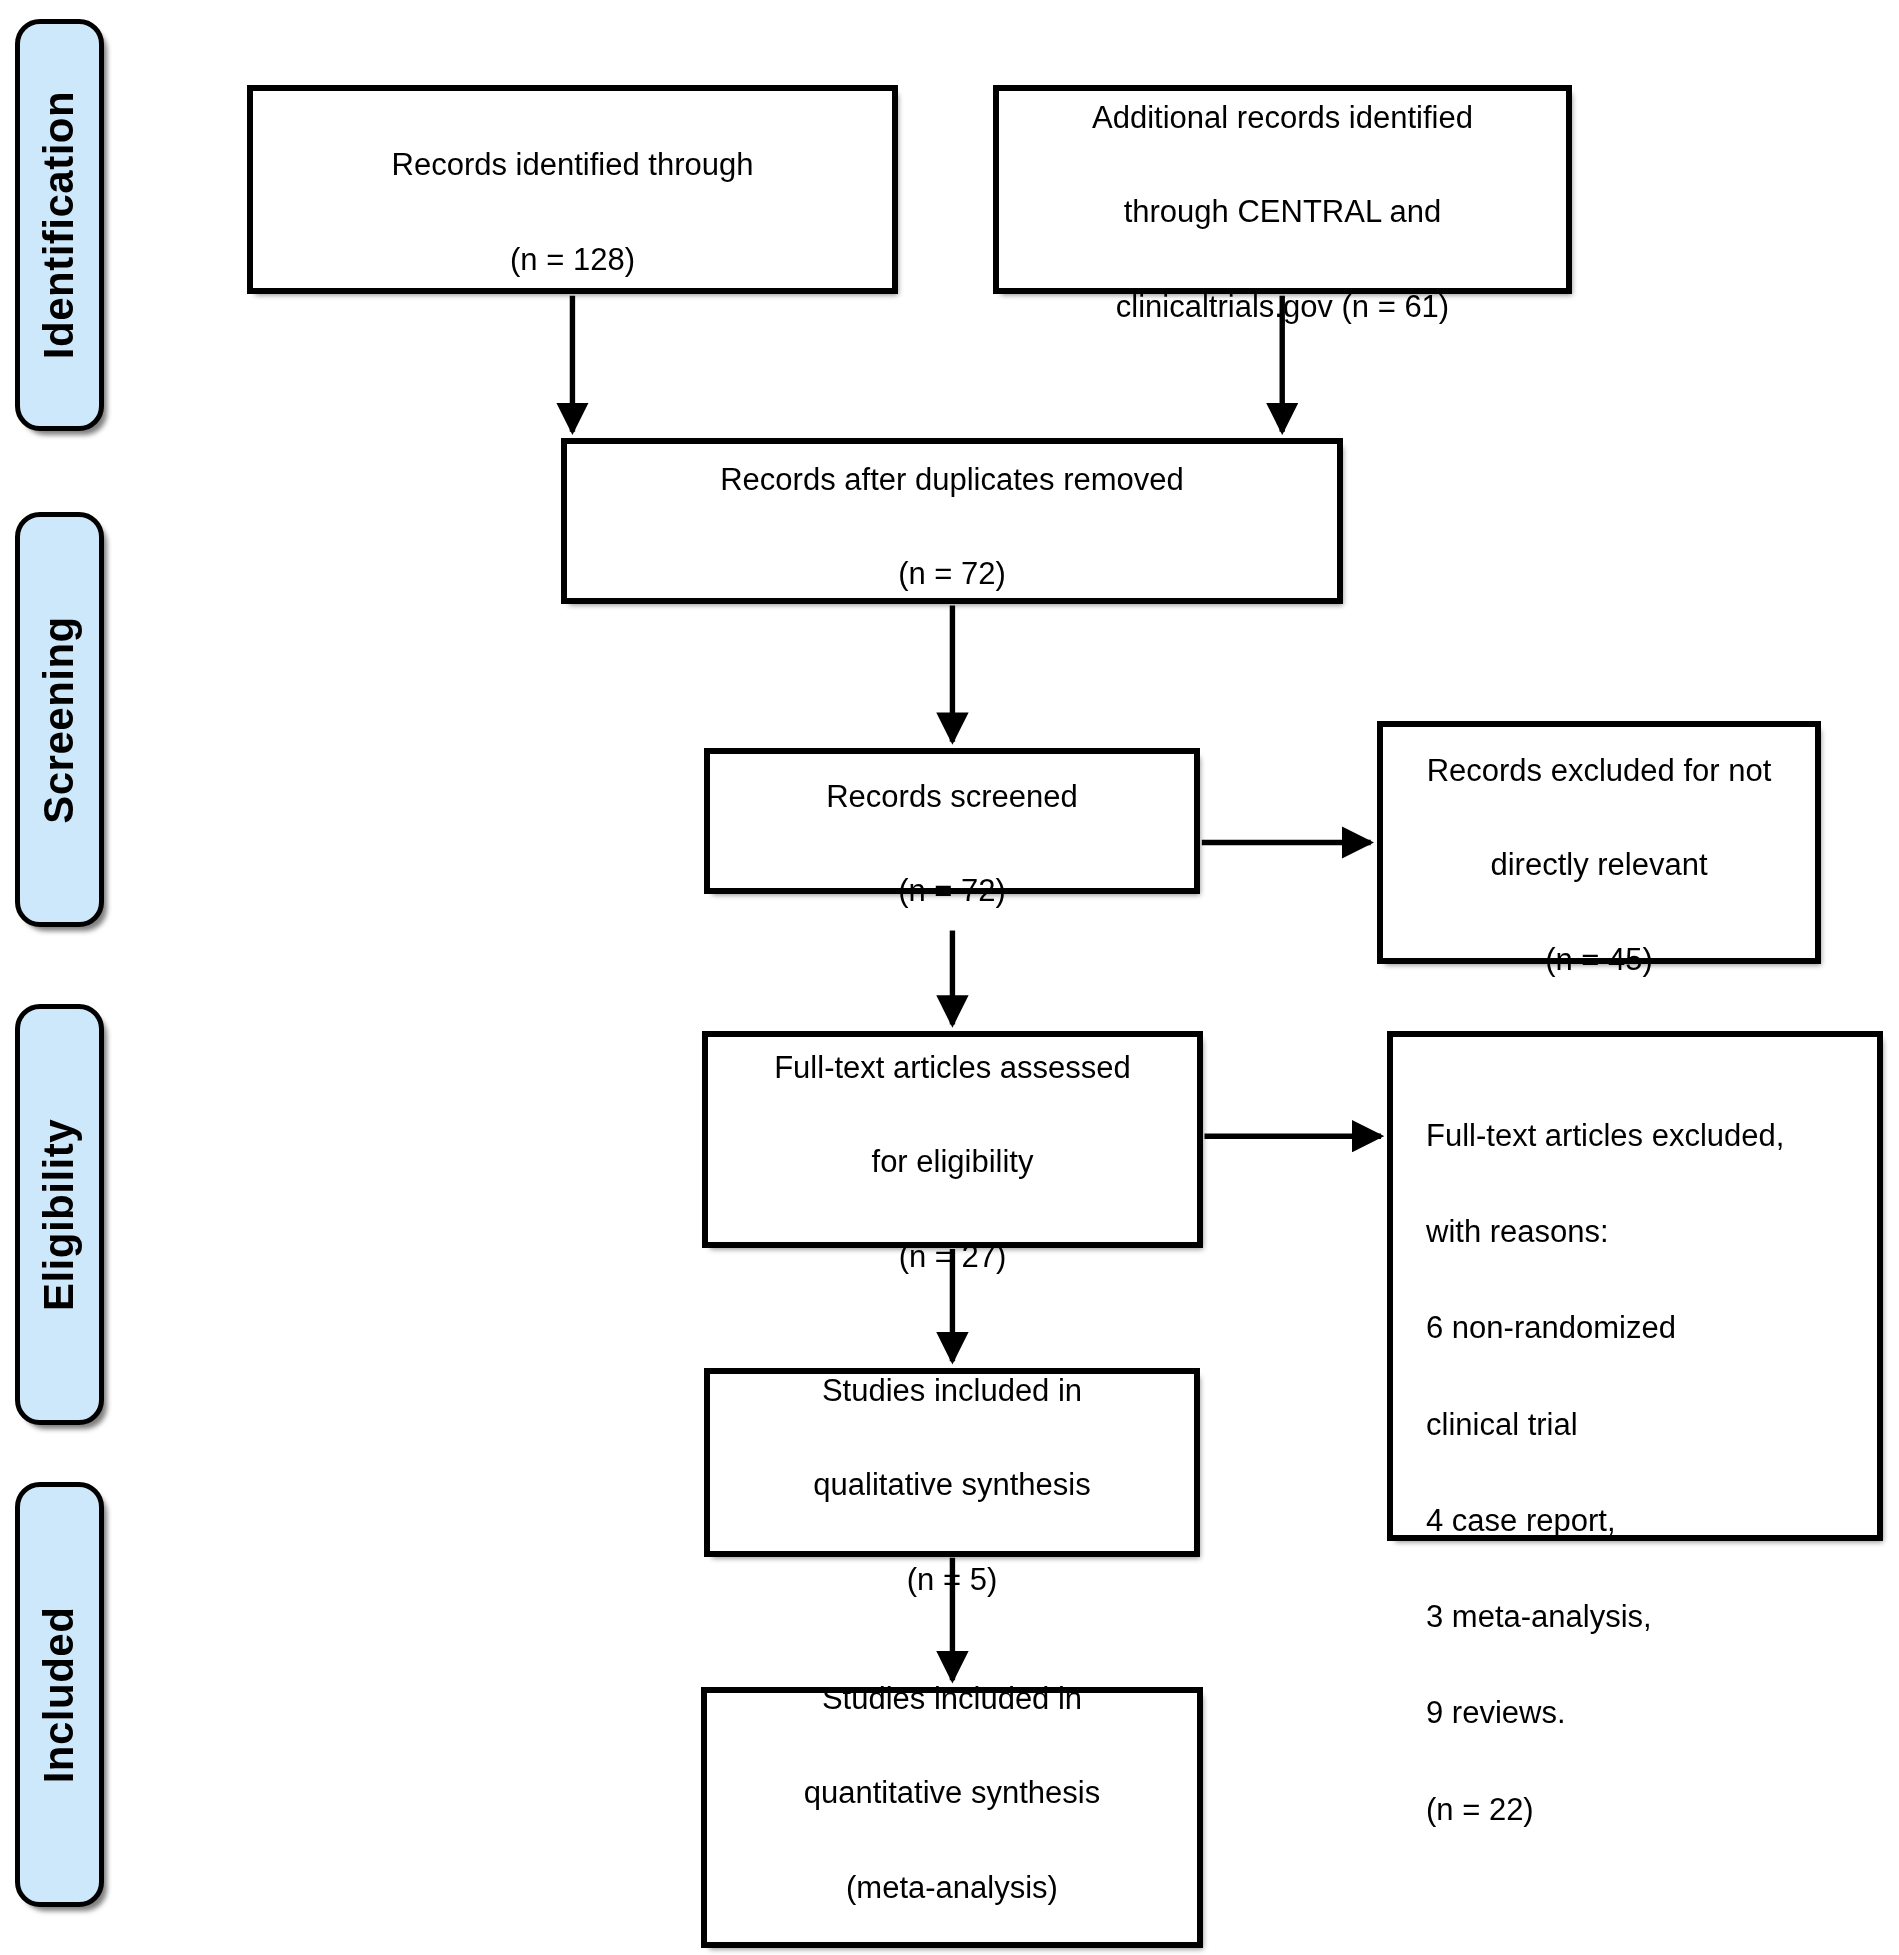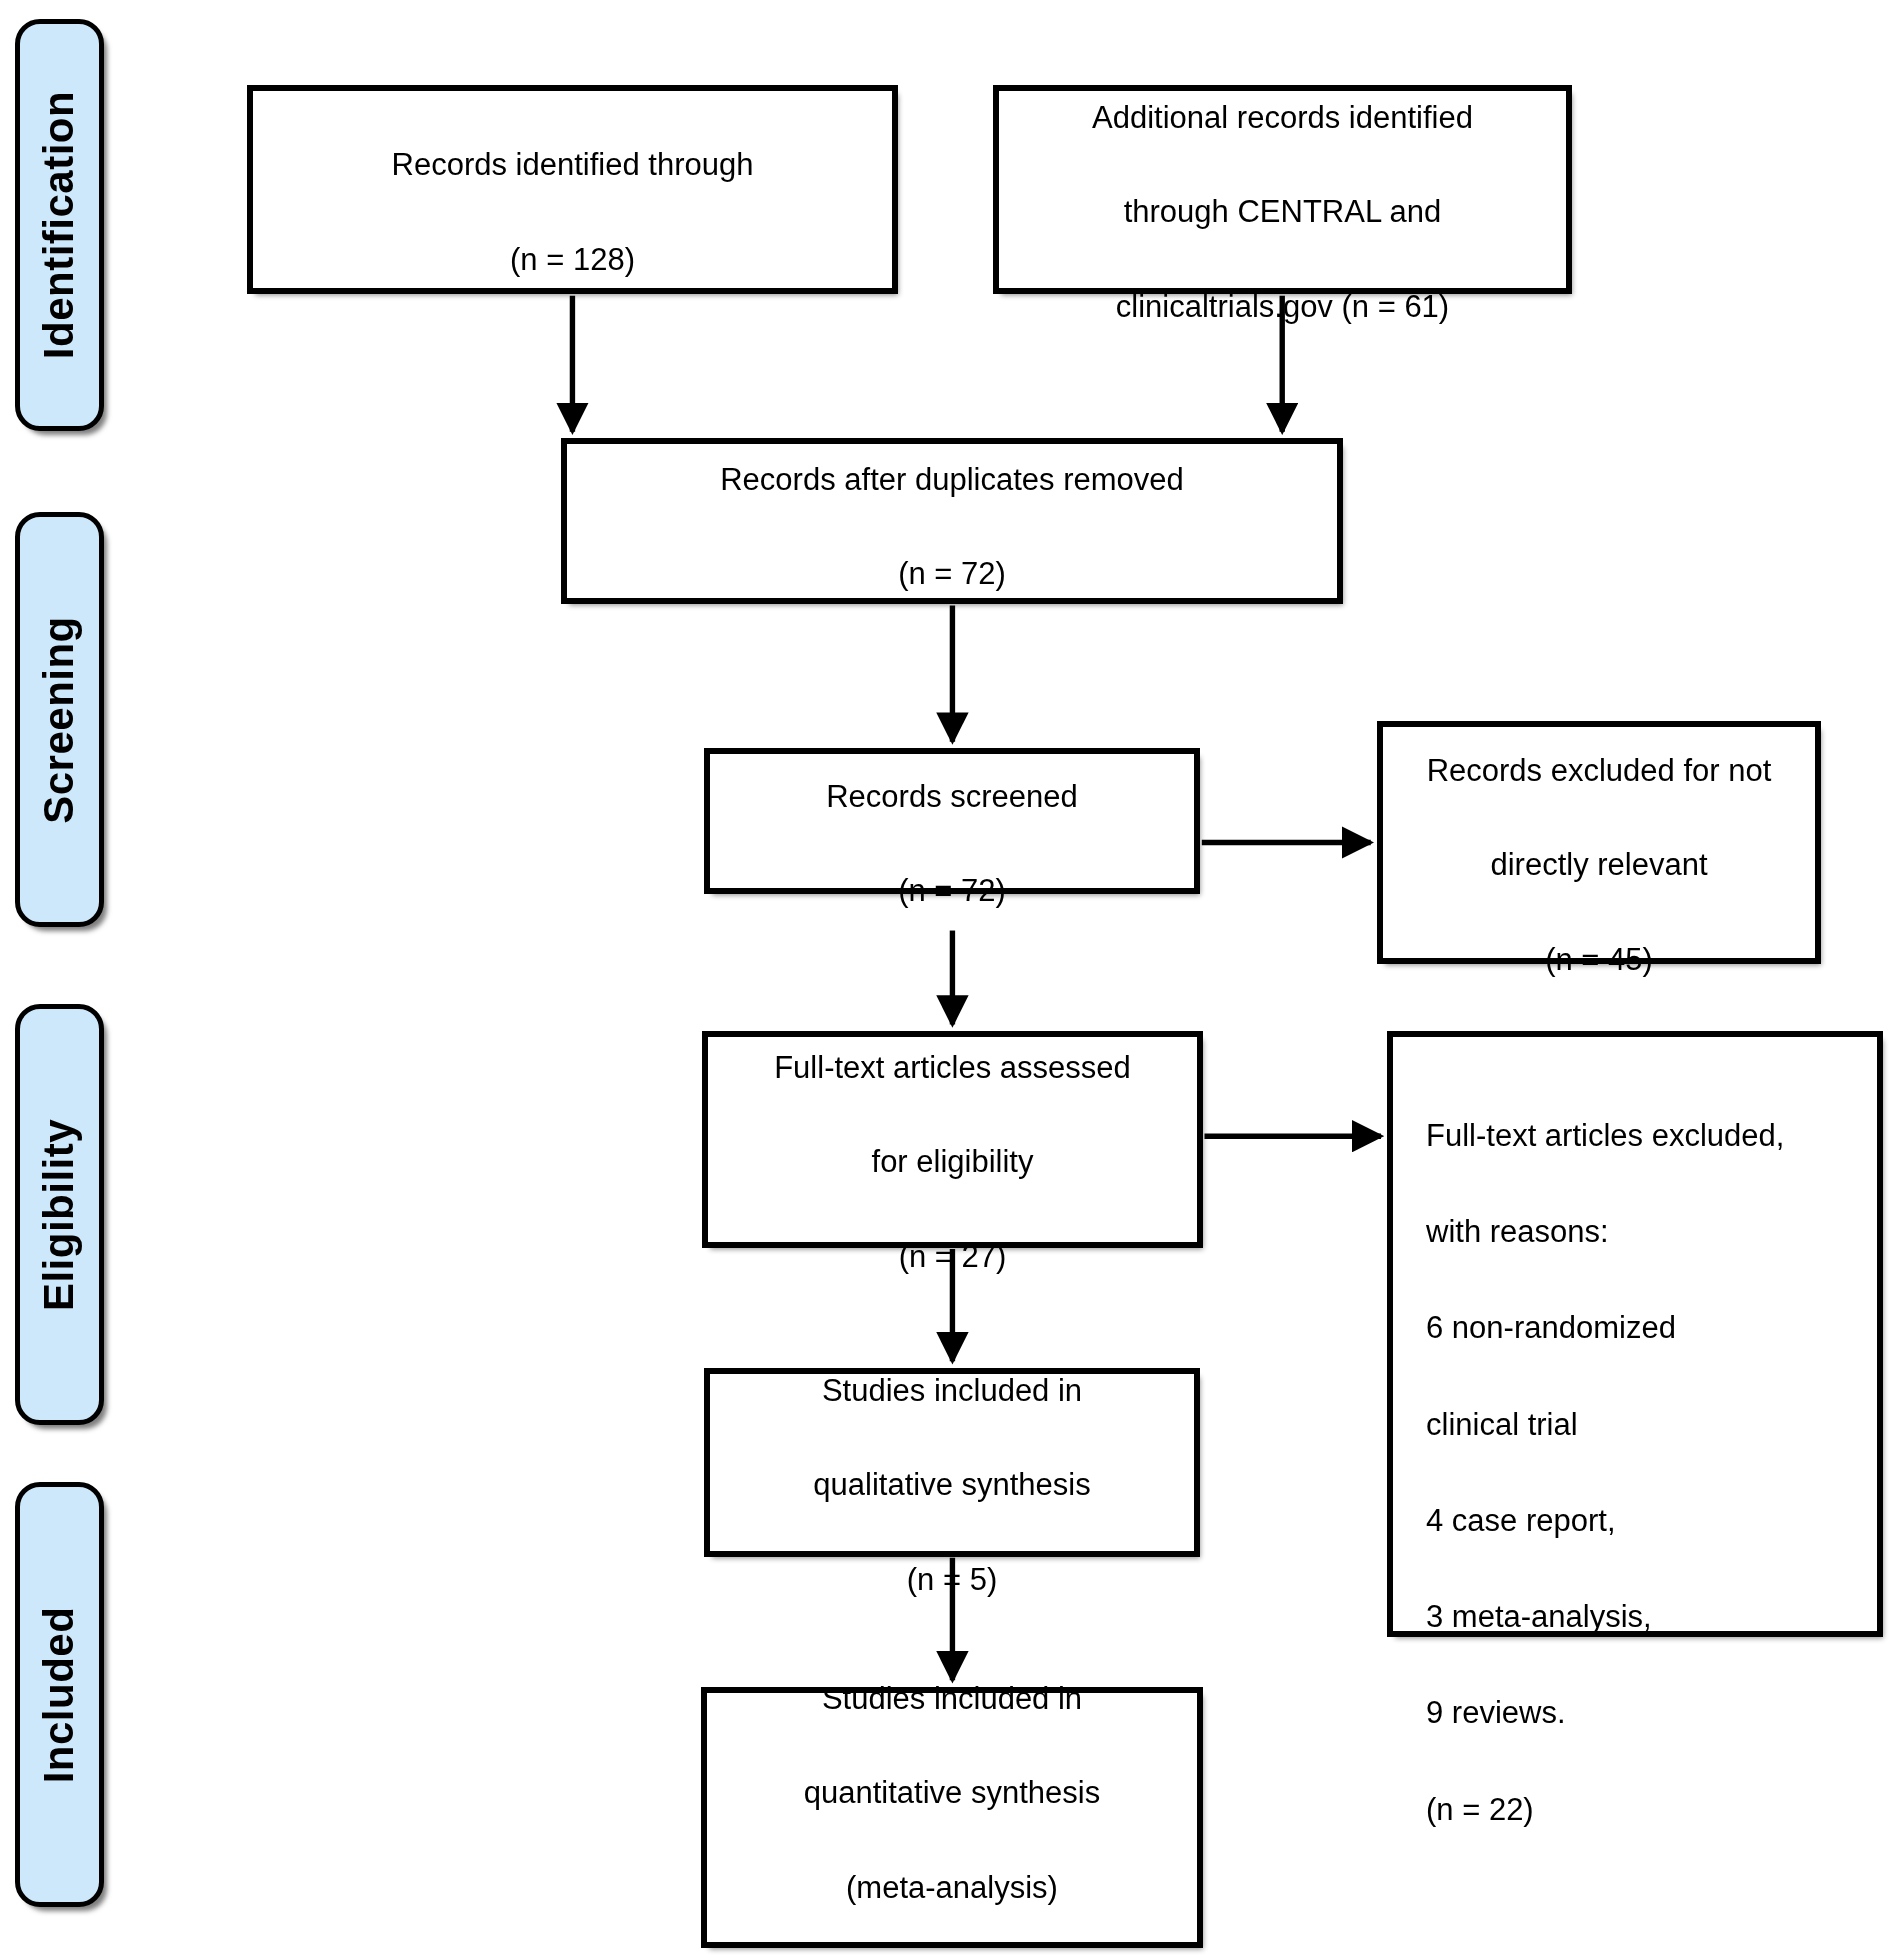--- a/index.html
+++ b/index.html
@@ -98,21 +98,21 @@
     <div class="line">directly relevant</div>
     <div class="line">(n = 45)</div>
   </div>
 
   <div class="fbox" style="left:702px;top:1031px;width:501px;height:217px;">
     <div class="line">Full-text articles assessed</div>
     <div class="line">for eligibility</div>
     <div class="line">(n = 27)</div>
   </div>
 
-  <div class="fbox left-align" style="left:1387px;top:1031px;width:496px;height:606px;">
+  <div class="fbox left-align" style="left:1387px;top:1031px;width:496px;height:510px;">
     <div class="line">Full-text articles excluded,</div>
     <div class="line">with reasons:</div>
     <div class="line">6 non-randomized</div>
     <div class="line">clinical trial</div>
     <div class="line">4 case report,</div>
     <div class="line">3 meta-analysis,</div>
     <div class="line">9 reviews.</div>
     <div class="line">(n = 22)</div>
   </div>
 

